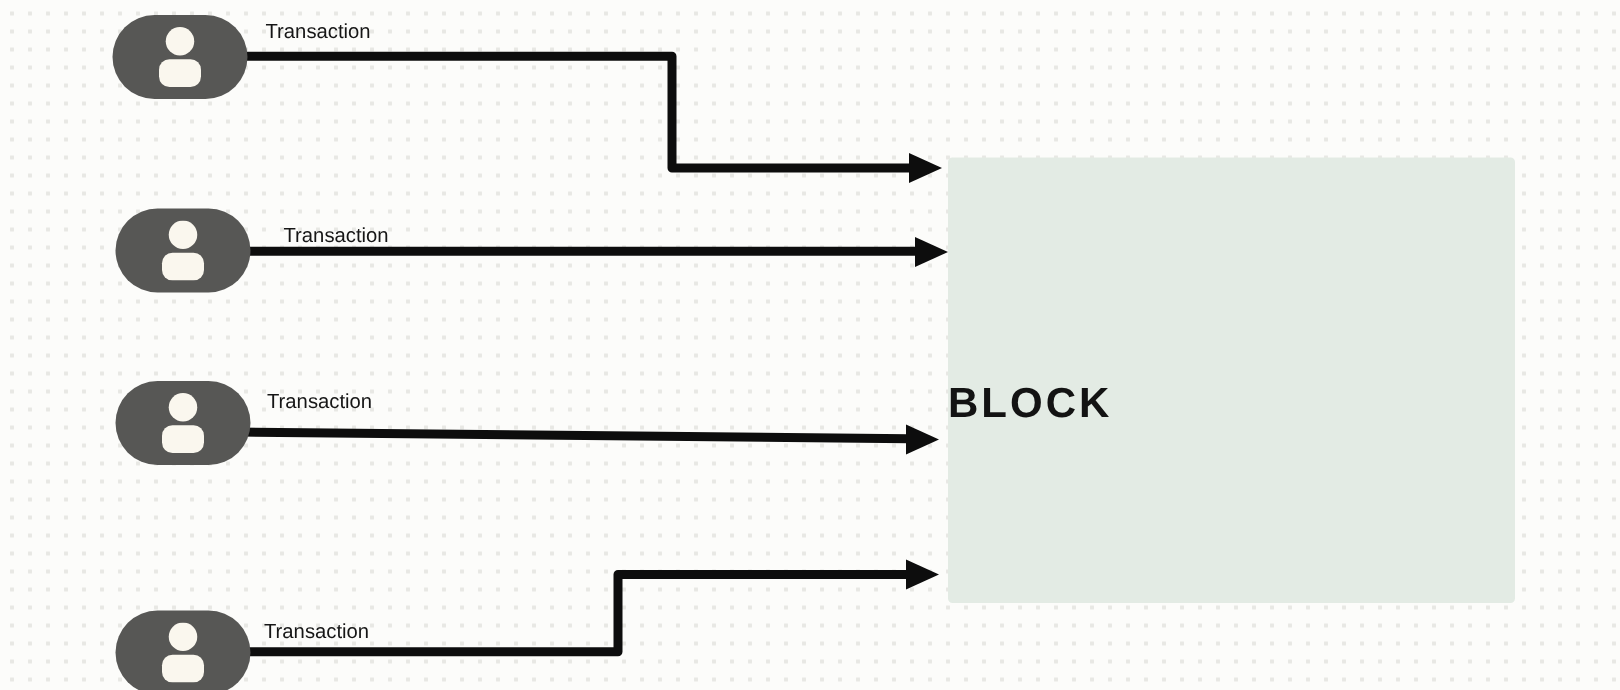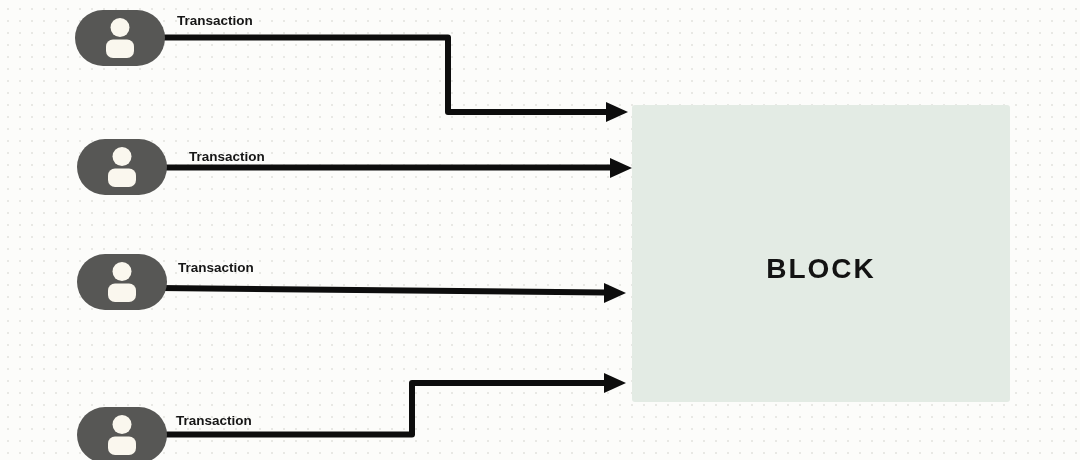--- a/index.html
+++ b/index.html
@@ -39,21 +39,20 @@
     position: absolute;
     left: 632px;
     top: 105px;
     width: 378px;
     height: 297px;
     background: #e3ebe4;
     border-radius: 3px;
     box-sizing: border-box;
     display: flex;
     align-items: center;
-    justify-content: center;
     padding-top: 30px;
   }
   .block-label {
     font-size: 28px;
     font-weight: 700;
     letter-spacing: 2px;
     color: #131313;
   }
   .pill {
     position: absolute;
@@ -66,21 +65,21 @@
     justify-content: center;
   }
   .pill-1 { left: 75px; top: 10px; }
   .pill-2 { left: 77px; top: 139px; }
   .pill-3 { left: 77px; top: 254px; }
   .pill-4 { left: 77px; top: 407px; }
   .person-icon { display: block; }
   .tx-label {
     position: absolute;
     font-size: 13.5px;
-    font-weight: 700;
+    font-weight: 400;
     color: #161616;
     white-space: nowrap;
   }
   .label-1 { left: 177px; top: 13px; }
   .label-2 { left: 189px; top: 149px; }
   .label-3 { left: 178px; top: 260px; }
   .label-4 { left: 176px; top: 413px; }
 </style>
 </head>
 <body>

